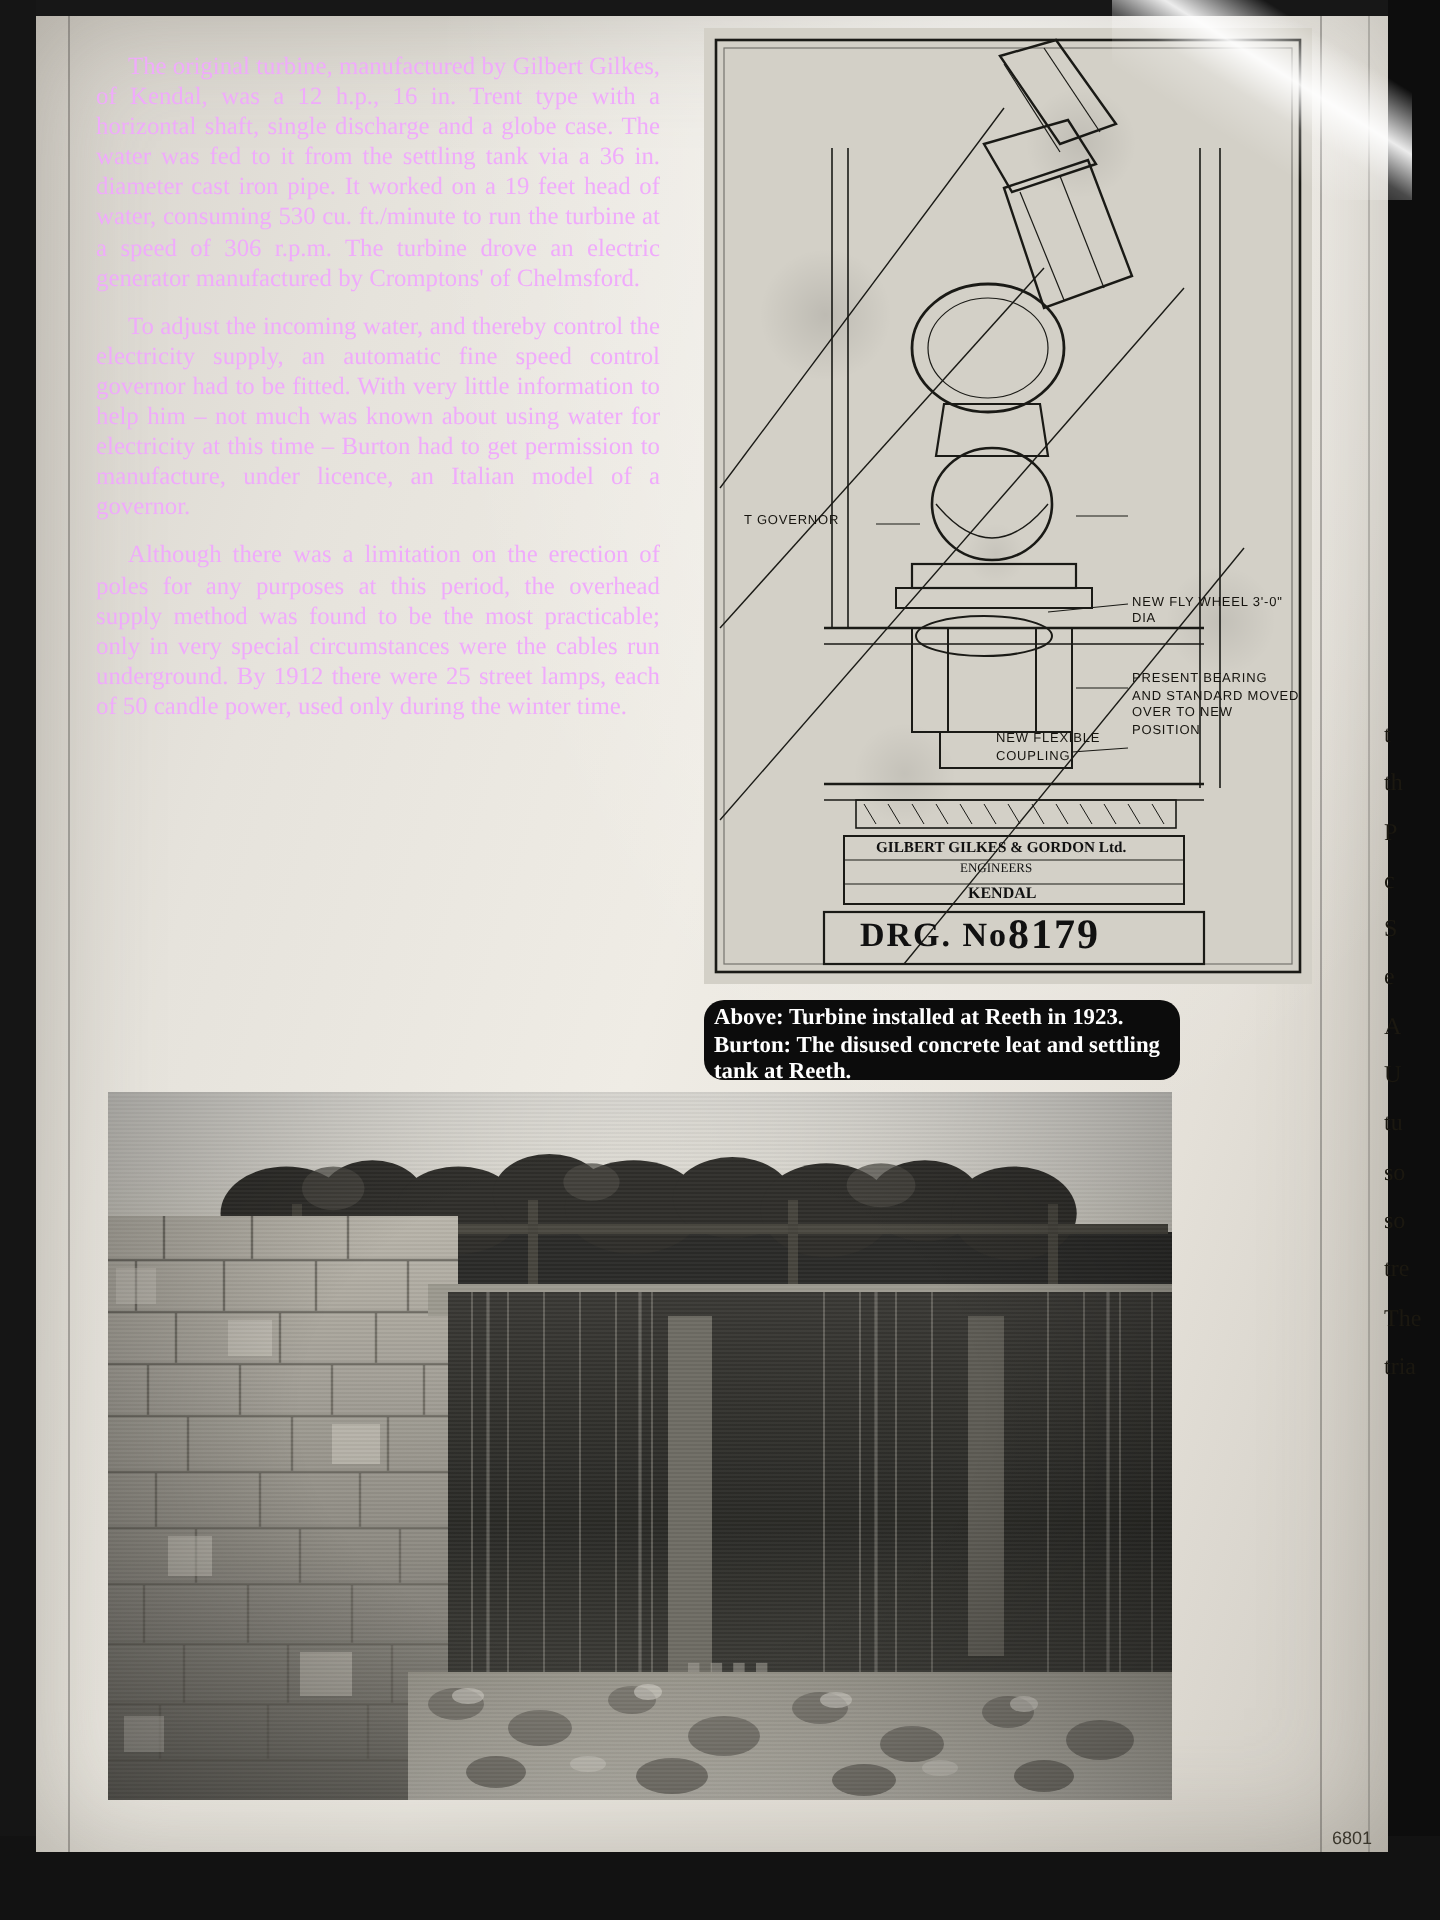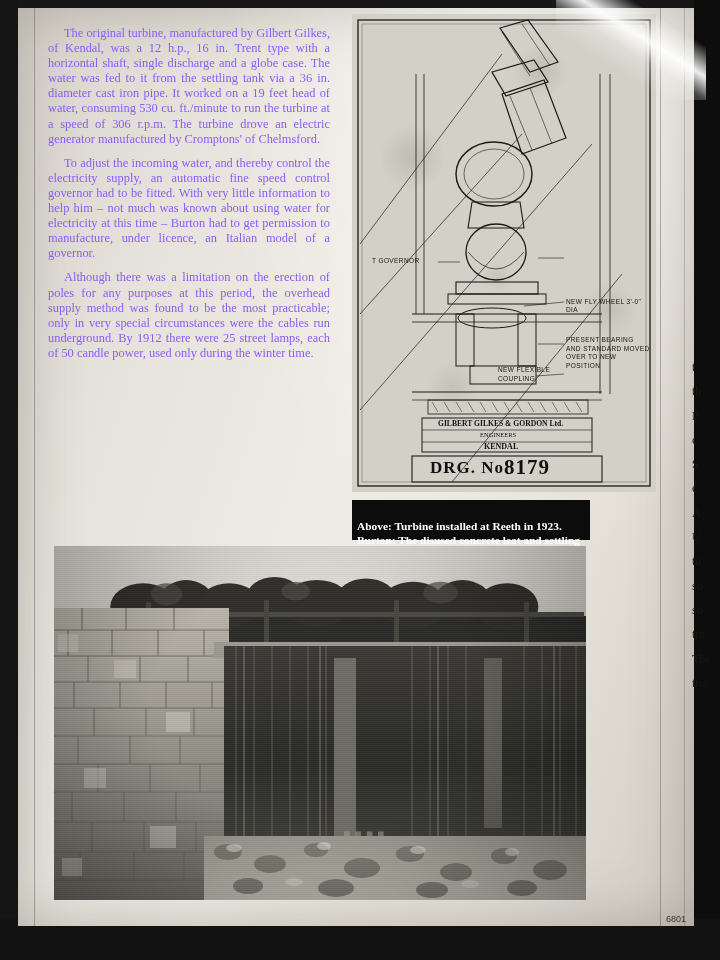--- a/index.html
+++ b/index.html
@@ -23,21 +23,21 @@
 
   
   .glare{position:absolute;left:556px;top:-30px;width:150px;height:130px;
         background:linear-gradient(212deg, rgba(255,255,255,0) 34%, rgba(255,255,255,.92) 48%, rgba(255,255,255,.25) 58%, rgba(255,255,255,0) 70%);
         transform:rotate(0deg);pointer-events:none;}
 
   
   .gutter{position:absolute;top:8px;width:1px;height:918px;background:rgba(60,58,54,.35);}
 
   
-  .col-left{position:absolute;left:48px;top:26px;width:282px;color:#8b5cf6;
+  .col-left{position:absolute;left:48px;top:26px;width:282px;color:#f0abfc;
             font-size:12.4px;line-height:15.1px;text-align:justify;}
   .col-left p{margin:0 0 9px 0;text-indent:16px;}
   .col-left p.first{text-indent:16px;}
 
   
   .col-cut{position:absolute;left:692px;top:360px;width:30px;height:560px;overflow:hidden;
            color:#1b1810;font-size:12px;line-height:15.3px;}
   .col-cut p{margin:0 0 9px 0;}
 
   
@@ -54,21 +54,21 @@
                  radial-gradient(circle at 48% 55%, rgba(0,0,0,.06), transparent 5%);
       pointer-events:none;}
   .dlabel{position:absolute;font-family:"Liberation Sans",sans-serif;font-size:6.5px;
           color:#16140f;letter-spacing:.4px;white-space:nowrap;}
   .dtitle{position:absolute;font-family:"Liberation Serif",serif;font-weight:bold;
           color:#111;white-space:nowrap;}
 
   
   .caption{position:absolute;left:352px;top:500px;width:238px;height:40px;background:#0c0c0c;
            color:#fff;font-family:"Liberation Serif",serif;font-weight:bold;font-size:11.4px;
-           line-height:13.6px;padding:20px 5px;box-sizing:border-box;}
+           line-height:13.6px;padding:3px 5px;box-sizing:border-box;border-radius:10px;}
 
   
   .photo{position:absolute;left:54px;top:546px;width:532px;height:354px;background:#2a2a28;overflow:hidden;}
   .photo .sky{position:absolute;left:0;top:0;width:532px;height:70px;
               background:linear-gradient(#e9e7e1,#cfccc3);}
   .photo .trees{position:absolute;left:0;top:20px;width:532px;height:72px;}
   .photo .wall-left{position:absolute;left:0;top:62px;width:175px;height:292px;
               background:linear-gradient(180deg,#b9b5ab,#8b8880 60%,#6f6d66);}
   .photo .tank{position:absolute;left:170px;top:100px;width:362px;height:254px;
               background:linear-gradient(180deg,#3a3935,#2a2a26 45%,#4a4944);}

